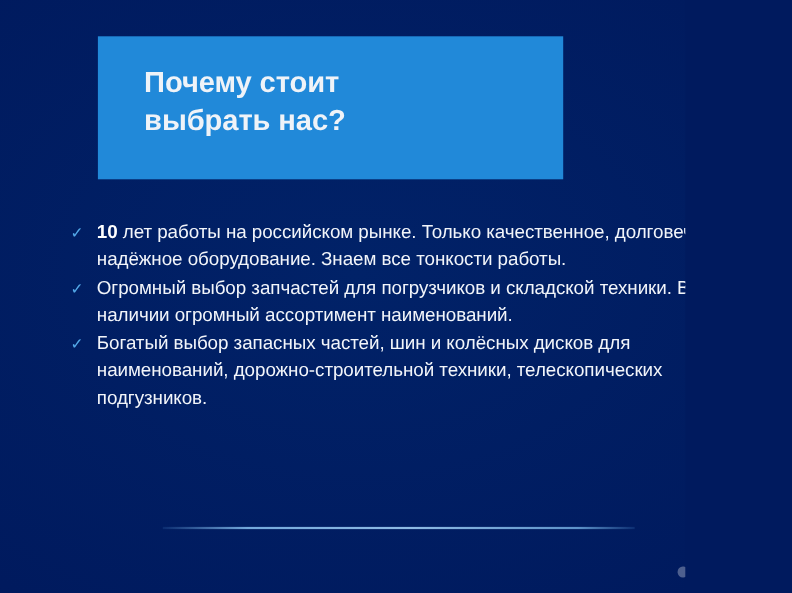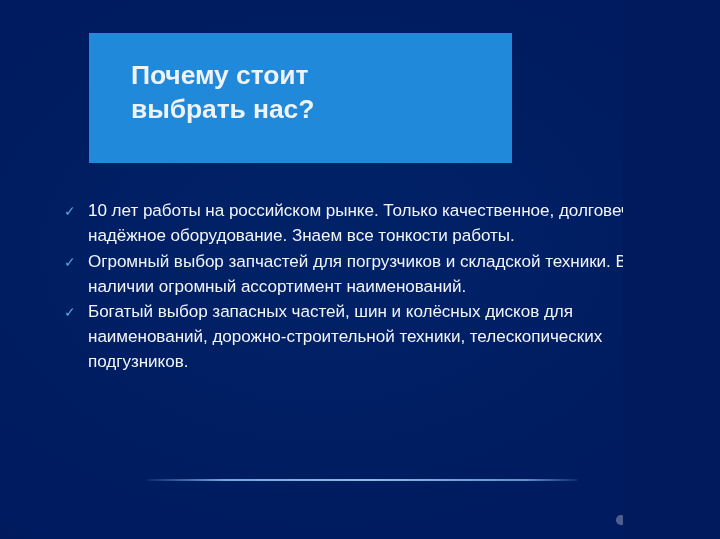--- a/index.html
+++ b/index.html
@@ -76,21 +76,21 @@
 
   .bullet-text {
     flex:1 1 auto;
     font-size:17.1px;
     line-height:1.455;
     color:#f2f5fa;
     letter-spacing:-0.05px;
   }
 
   .bullet-text b {
-    font-weight:normal;
+    font-weight:bold;
     color:#ffffff;
   }
 
   
   #divider {
     position:absolute;
     left:148px;
     top:479px;
     width:429px;
     height:2px;

